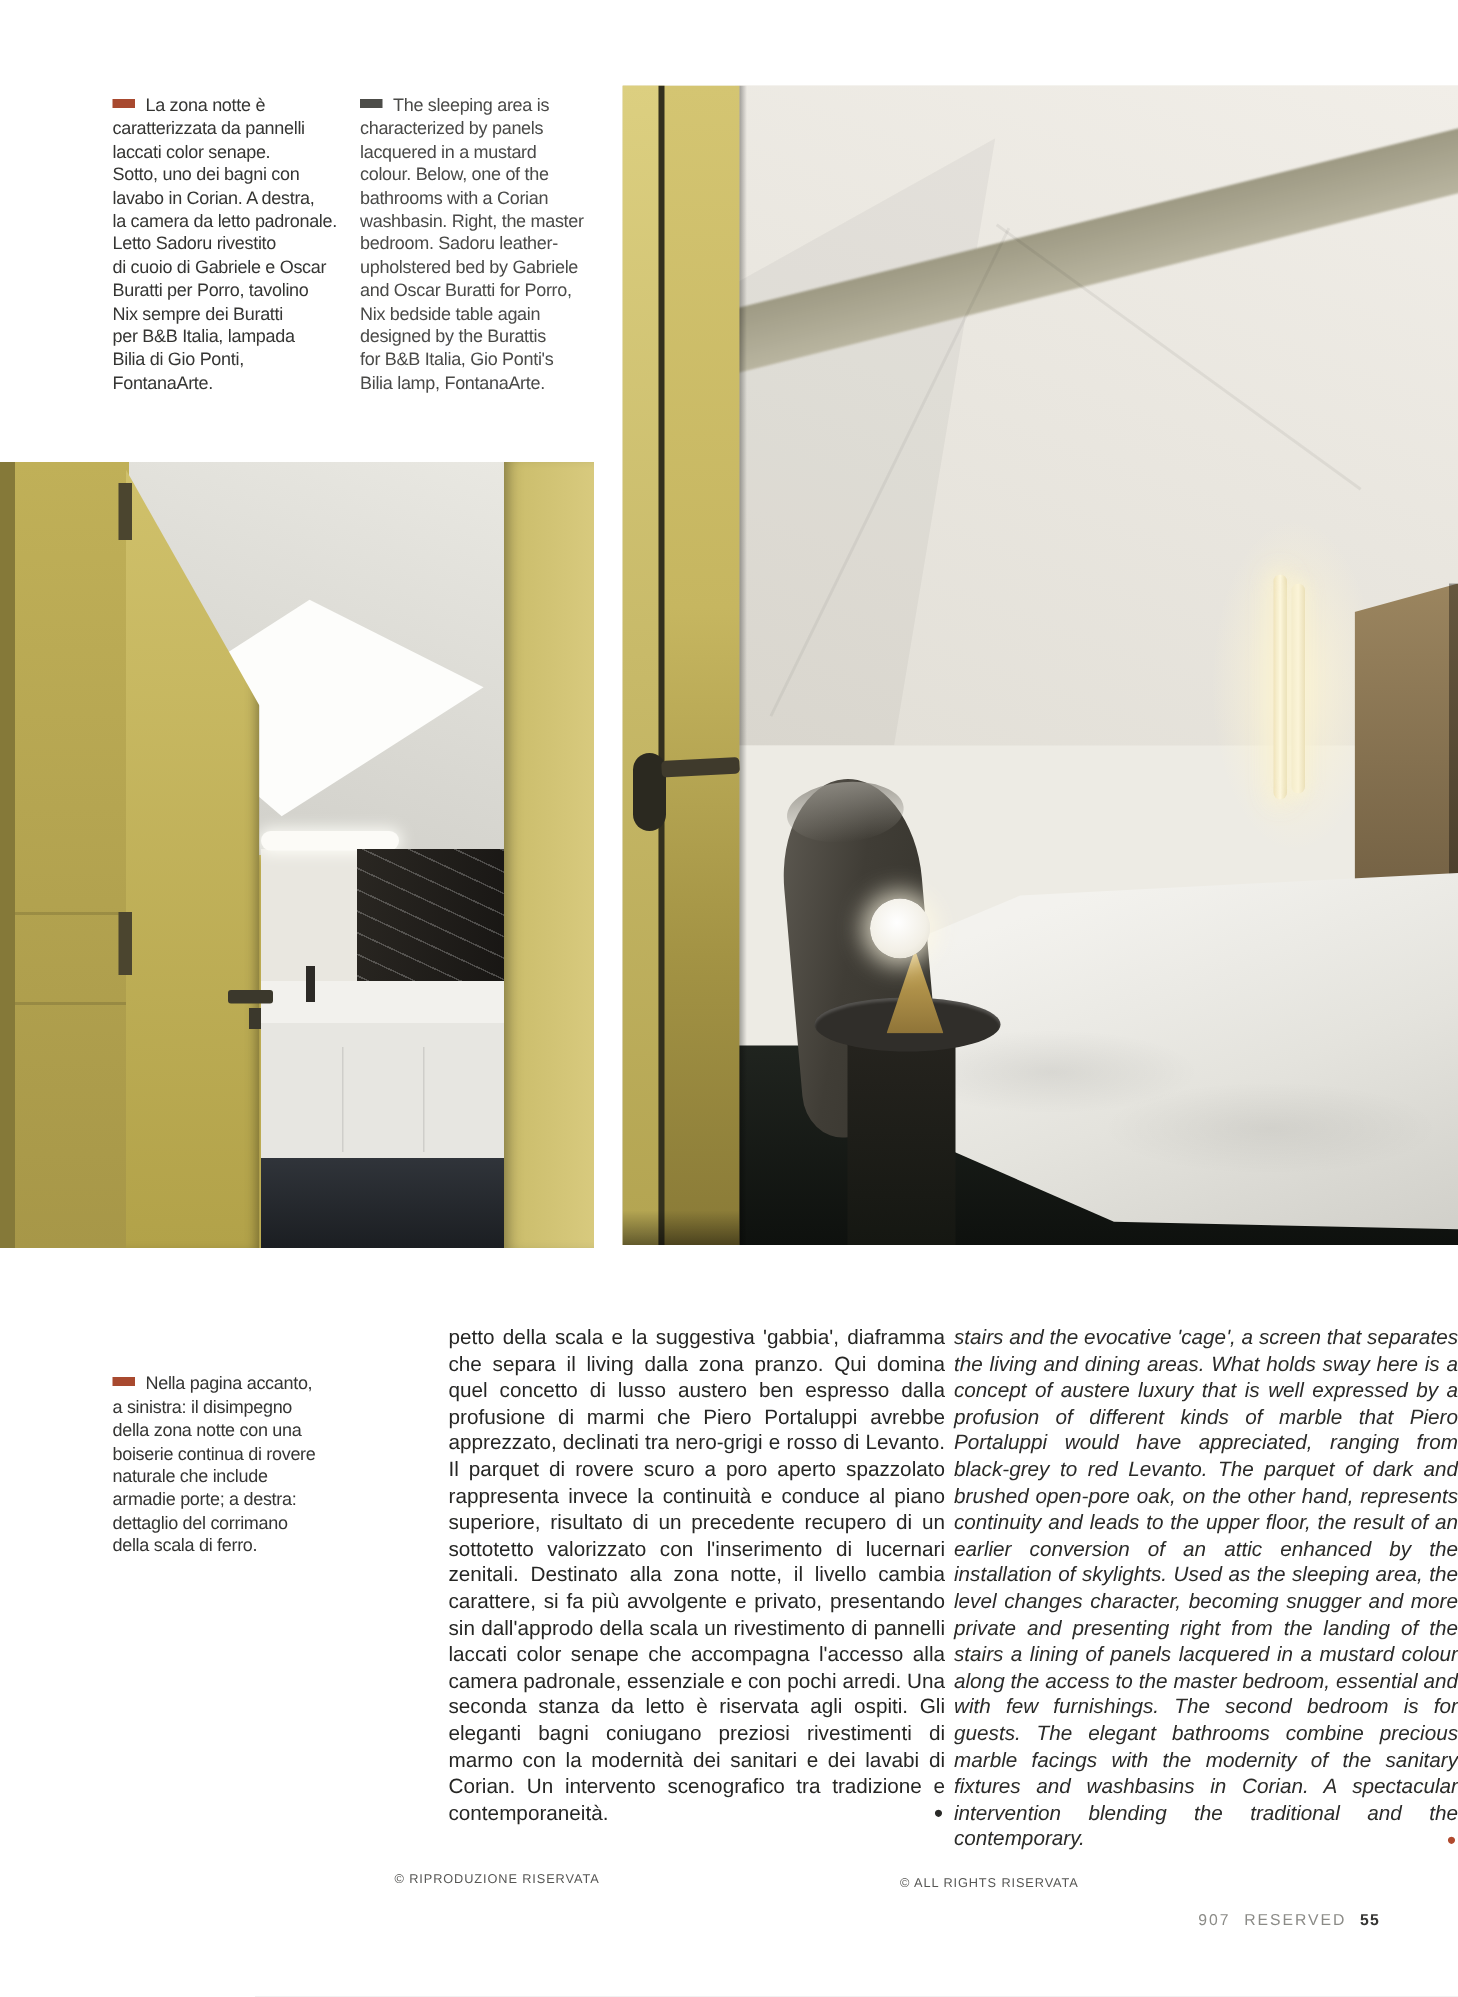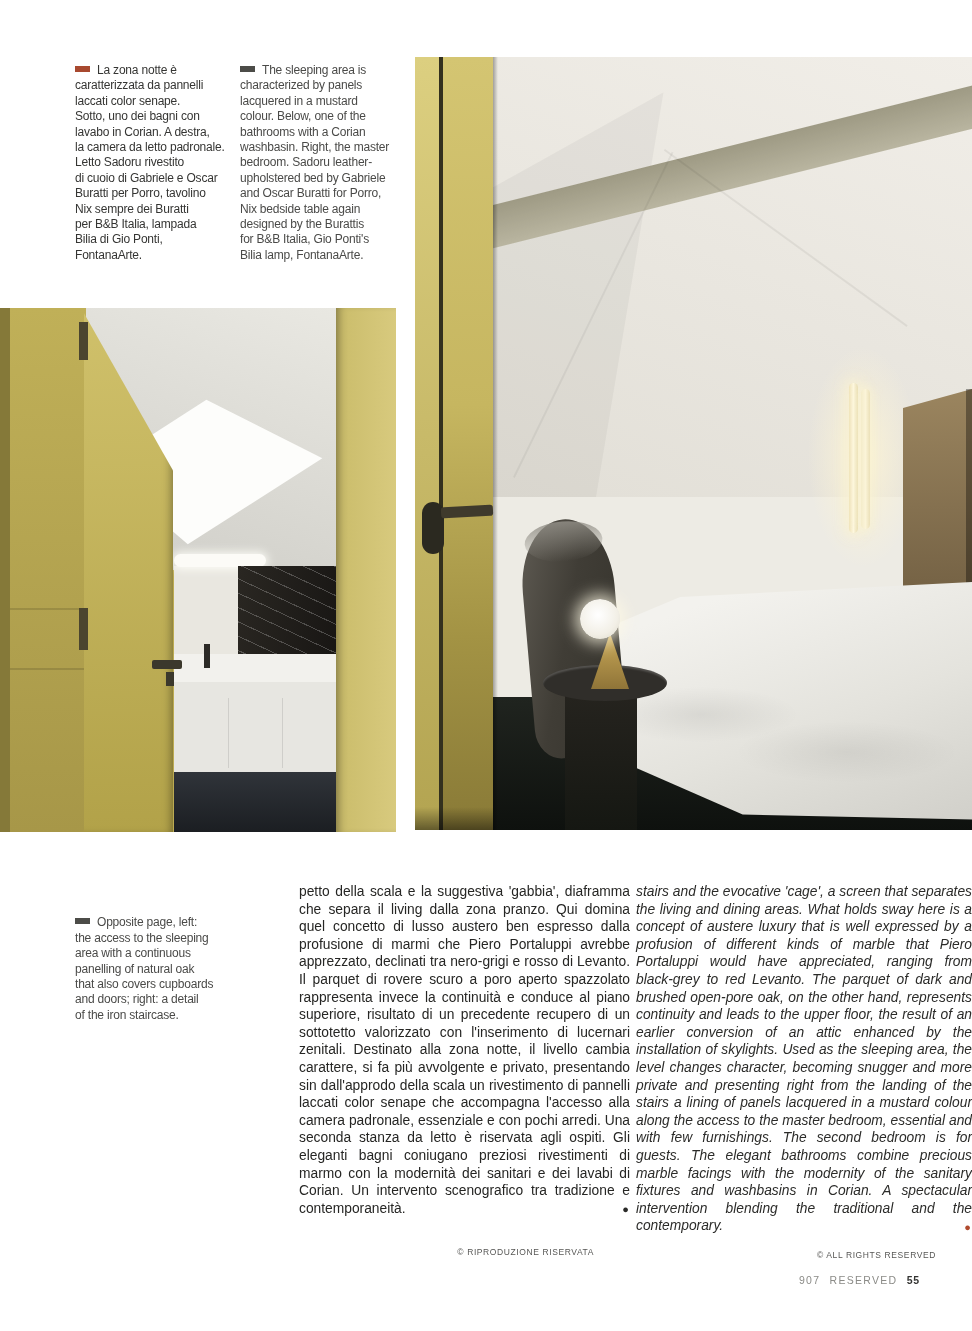--- a/index.html
+++ b/index.html
@@ -26,21 +26,21 @@
     font-family:Liberation Sans, sans-serif;font-size:13.8px;line-height:17.6px;
     color:#262624;hyphens:none;margin-left:36px;
   }
   .article-col.it{left:263px;width:331px;}
   .article-col.en{left:600px;width:336px;font-style:italic;color:#2b2b29;}
   .end-dot{position:absolute;right:1px;bottom:2px;font-size:11px;line-height:1;font-style:normal;}
   .end-dot.black{color:#2a2a28;}
   .end-dot.red{color:#b04a2e;}
   .credit{
     position:absolute;font-size:8.5px;line-height:10px;letter-spacing:0.6px;
-    color:#565654;text-align:right;font-family:"Liberation Sans",sans-serif;
+    color:#565654;font-family:"Liberation Sans",sans-serif;
   }
   .credit.it{left:263px;width:331px;top:1247px;}
   .credit.en{left:600px;width:336px;top:1250px;}
   
   .footer{
     position:absolute;top:1274px;left:600px;width:320px;text-align:right;
     font-size:10.5px;letter-spacing:1.3px;color:#8b8b87;
   }
   .footer .pagenum{font-weight:bold;color:#343432;letter-spacing:0.8px;}
   .footer span{margin-left:5px;}
@@ -219,41 +219,42 @@
     <div class="rp-strip"></div>
     <div class="rp-strip-lightpane"></div>
     <div class="rp-strip-line"></div>
     <div class="rp-knob"></div>
     <div class="rp-handle"></div>
     <div class="rp-strip-shadowfoot"></div>
     <div class="rp-strip-gap"></div>
   </div>
 
   <div class="caption" style="left:75px;top:900px;width:164px;">
-    <p class="cap-block"><span class="bullet bullet-gray"></span><span class="cap-text cap-en">Opposite page, left:
-the access to the sleeping
-area with a continuous
-panelling of natural oak
-that also covers cupboards
-and doors; right: a detail
-of the iron staircase.</span></p>
+    <p class="cap-block"><span class="bullet bullet-red"></span><span class="cap-text">Nella pagina accanto,
+a sinistra: il disimpegno
+della zona notte con una
+boiserie continua di rovere
+naturale che include
+armadie porte; a destra:
+dettaglio del corrimano
+della scala di ferro.</span></p>
   </div>
 
   <div class="article-col it">
     <span>petto della scala e la suggestiva 'gabbia', diaframma che separa il living dalla zona pranzo. Qui domina quel concetto di lusso austero ben espresso dalla profusione di marmi che Piero Portaluppi avrebbe apprezzato, declinati tra nero-grigi e rosso di Levanto. Il parquet di rovere scuro a poro aperto spazzolato rappresenta invece la continuità e conduce al piano superiore, risultato di un precedente recupero di un sottotetto valorizzato con l'inserimento di lucernari zenitali. Destinato alla zona notte, il livello cambia carattere, si fa più avvolgente e privato, presentando sin dall'approdo della scala un rivestimento di pannelli laccati color senape che accompagna l'accesso alla camera padronale, essenziale e con pochi arredi. Una seconda stanza da letto è riservata agli ospiti. Gli eleganti bagni coniugano preziosi rivestimenti di marmo con la modernità dei sanitari e dei lavabi di Corian. Un intervento scenografico tra tradizione e contemporaneità.</span>
     <span class="end-dot black">●</span>
   </div>
 
   <div class="article-col en">
     <span>stairs and the evocative 'cage', a screen that separates the living and dining areas. What holds sway here is a concept of austere luxury that is well expressed by a profusion of different kinds of marble that Piero Portaluppi would have appreciated, ranging from black-grey to red Levanto. The parquet of dark and brushed open-pore oak, on the other hand, represents continuity and leads to the upper floor, the result of an earlier conversion of an attic enhanced by the installation of skylights. Used as the sleeping area, the level changes character, becoming snugger and more private and presenting right from the landing of the stairs a lining of panels lacquered in a mustard colour along the access to the master bedroom, essential and with few furnishings. The second bedroom is for guests. The elegant bathrooms combine precious marble facings with the modernity of the sanitary fixtures and washbasins in Corian. A spectacular intervention blending the traditional and the contemporary.</span>
     <span class="end-dot red">●</span>
   </div>
 
   <div class="credit it">© RIPRODUZIONE RISERVATA</div>
-  <div class="credit en">© ALL RIGHTS RESERVED</div>
+  <div class="credit en">© ALL RIGHTS RISERVATA</div>
 
   <div class="footer">
     <span>907</span>
     <span>RESERVED</span>
     <span class="pagenum">55</span>
   </div>
 
 </div>
 
 </body></html>

